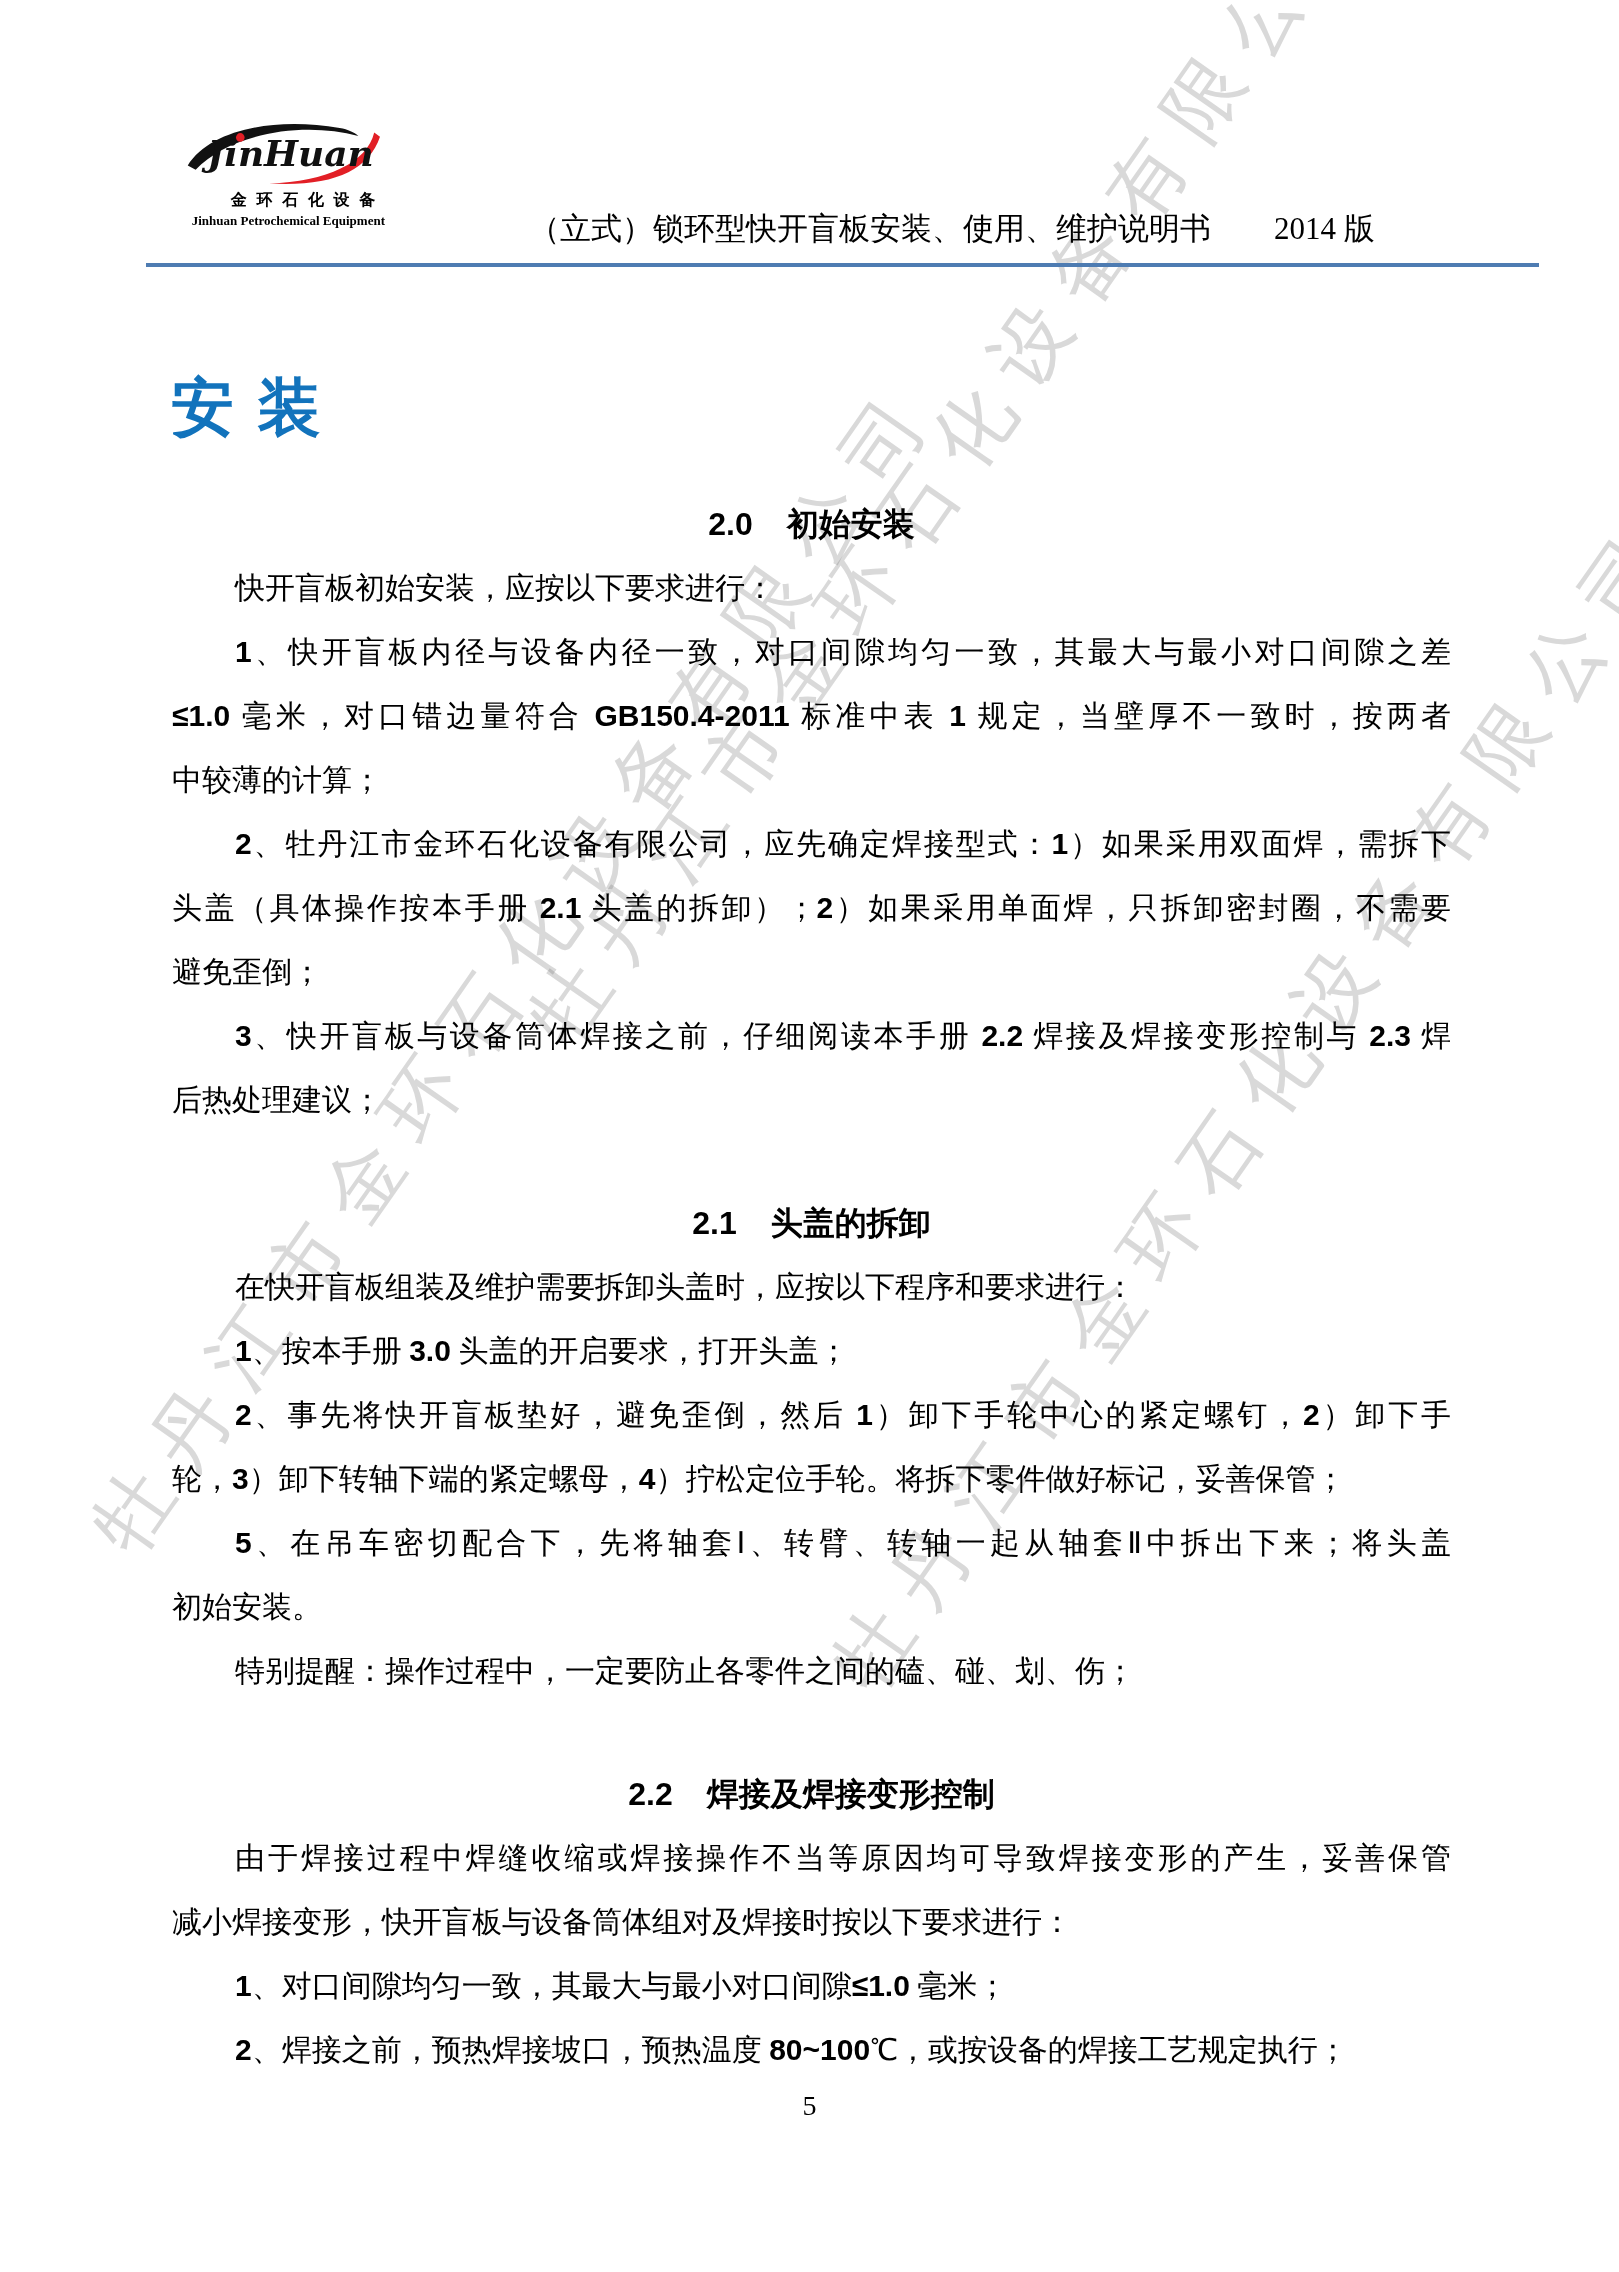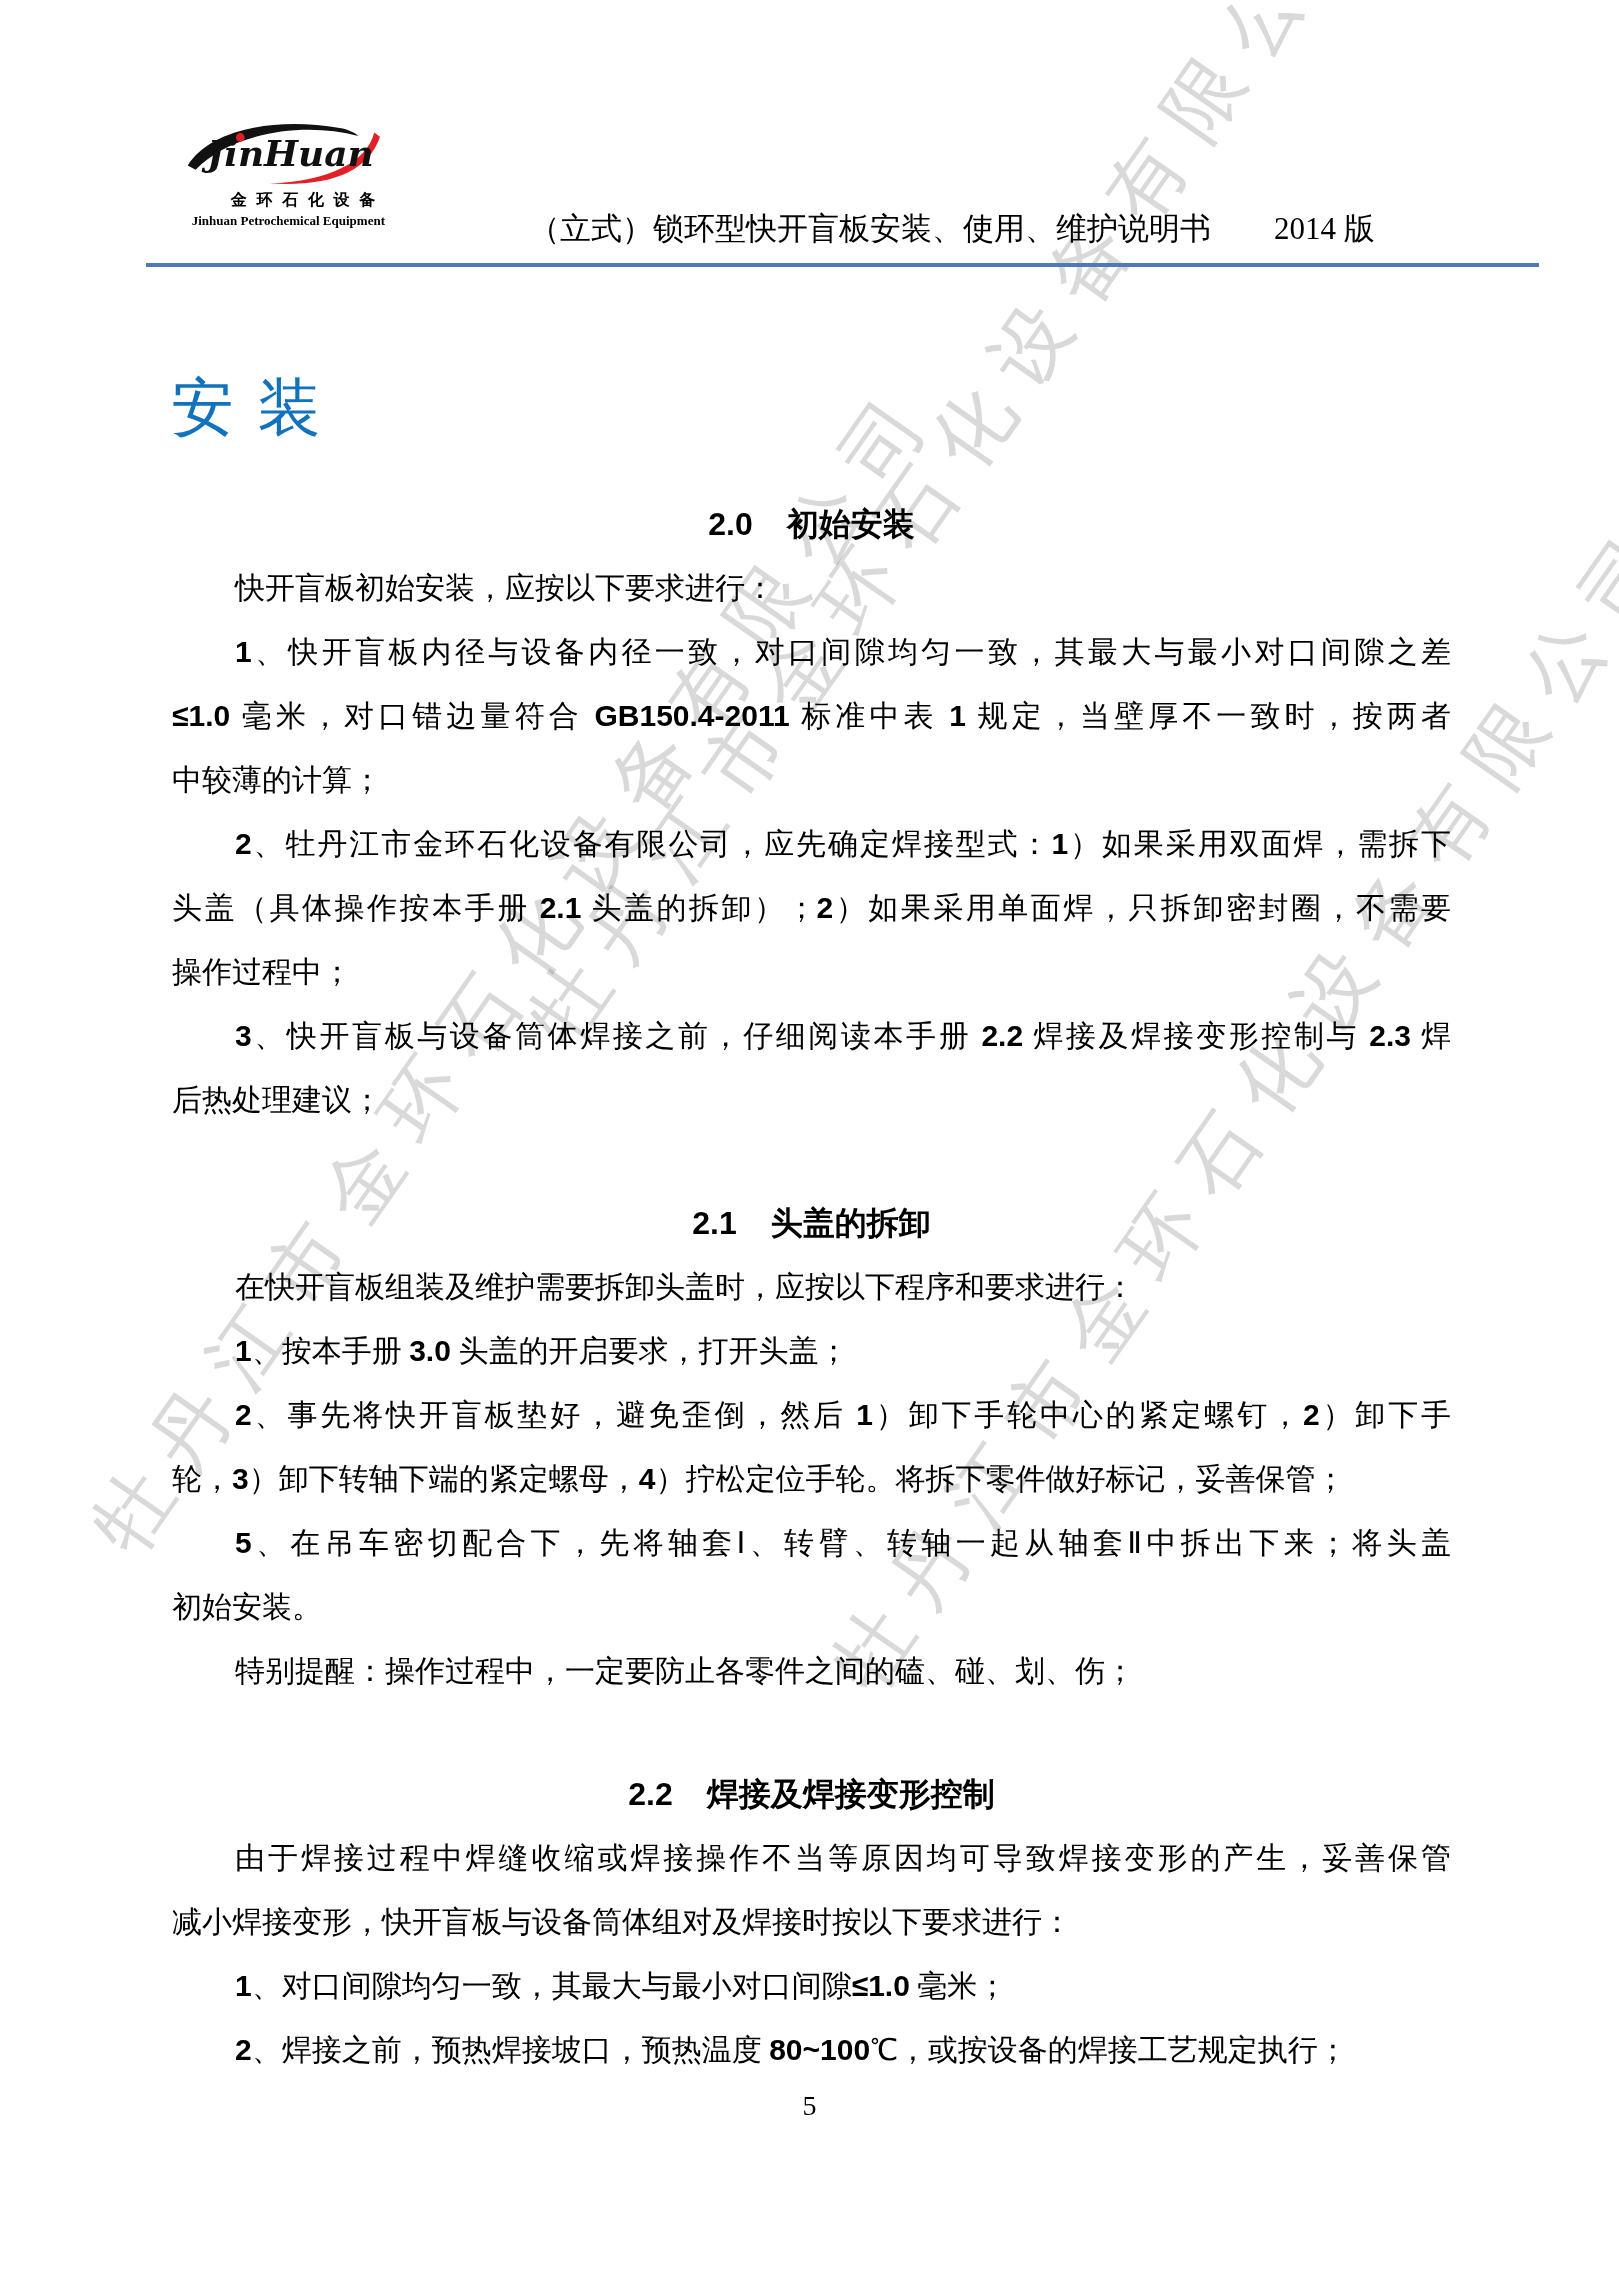--- a/index.html
+++ b/index.html
@@ -31,21 +31,21 @@
     font-size:31px;white-space:nowrap;
   }
   #doc-header .edition{margin-left:63px;}
   #header-rule{
     position:absolute;left:146px;top:263px;width:1393px;height:3.7px;
     background:#4E7CB2;z-index:1;
   }
   
   #page-title{
     position:absolute;left:171px;top:365px;z-index:1;
-    font-family:"Liberation Sans",sans-serif;font-weight:normal;
+    font-family:"Liberation Sans",sans-serif;font-weight:bold;
     font-size:63px;color:#1273BC;letter-spacing:3px;white-space:nowrap;
   }
   
   #body-flow{position:absolute;left:172px;top:492px;width:1279px;z-index:1;}
   .line{height:64px;line-height:64px;font-size:30px;white-space:nowrap;}
   .line.fill{white-space:normal;text-align:justify;text-align-last:justify;}
   .line.indent{padding-left:63px;}
   .seg-b{font-family:"Liberation Sans",sans-serif;font-weight:bold;}
   .block.heading .line{
     font-family:"Liberation Sans",sans-serif;font-weight:bold;font-size:32px;text-align:center;
@@ -91,21 +91,21 @@
       <div class="line indent"><span>快开盲板初始安装，应按以下要求进行：</span></div>
     </div>
     <div class="block para">
       <div class="line indent fill"><span class="seg-b">1</span><span>、快开盲板内径与设备内径一致，对口间隙均匀一致，其最大与最小对口间隙之差</span></div>
       <div class="line fill"><span class="seg-b">≤1.0</span><span> 毫米，对口错边量符合 </span><span class="seg-b">GB150.4-2011</span><span> 标准中表 </span><span class="seg-b">1</span><span> 规定，当壁厚不一致时，按两者</span></div>
       <div class="line"><span>中较薄的计算；</span></div>
     </div>
     <div class="block para">
       <div class="line indent fill"><span class="seg-b">2</span><span>、牡丹江市金环石化设备有限公司，应先确定焊接型式：</span><span class="seg-b">1</span><span>）如果采用双面焊，需拆下</span></div>
       <div class="line fill"><span>头盖（具体操作按本手册 </span><span class="seg-b">2.1</span><span> 头盖的拆卸）；</span><span class="seg-b">2</span><span>）如果采用单面焊，只拆卸密封圈，不需要</span></div>
-      <div class="line"><span>操作过程中；</span></div>
+      <div class="line"><span>避免歪倒；</span></div>
     </div>
     <div class="block para">
       <div class="line indent fill"><span class="seg-b">3</span><span>、快开盲板与设备筒体焊接之前，仔细阅读本手册 </span><span class="seg-b">2.2</span><span> 焊接及焊接变形控制与 </span><span class="seg-b">2.3</span><span> 焊</span></div>
       <div class="line"><span>后热处理建议；</span></div>
     </div>
     <div class="block heading">
       <div class="line"><span class="seg-b">2.1</span><span class="seg-b">头盖的拆卸</span></div>
     </div>
     <div class="block para">
       <div class="line indent"><span>在快开盲板组装及维护需要拆卸头盖时，应按以下程序和要求进行：</span></div>

